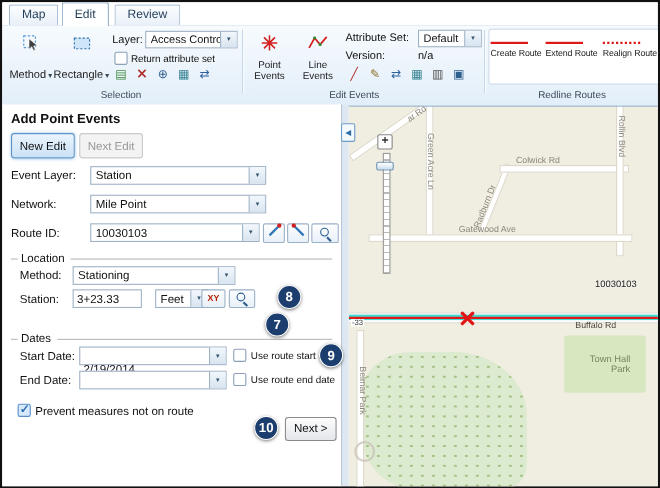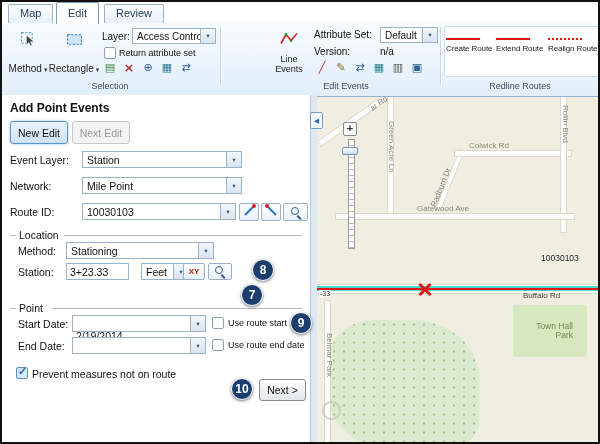--- a/index.html
+++ b/index.html
@@ -142,20 +142,28 @@
   </div>
   <span class="cb" style="left:102px;top:45px"></span>
   <span class="lbl small" style="left:117px;top:46px">Return attribute set</span>
   <span class="ic ic-layers" style="left:100px;top:58px"></span>
   <span class="ic ic-clear" style="left:119px;top:58px"></span>
   <span class="ic ic-zoomsel" style="left:138px;top:58px"></span>
   <span class="ic ic-attr" style="left:157px;top:58px"></span>
   <span class="ic ic-switch" style="left:176px;top:58px"></span>
   <div class="glabel" style="left:0;width:216px">Selection</div>
 
+  <div class="bigbtn" style="left:222px;top:25px;width:42px;height:50px">
+    <span>
+      <svg width="16" height="16" viewBox="0 0 16 16">
+          <path d="M8 1 V15 M1 8 H15 M3 3 L13 13 M13 3 L3 13" stroke="#d42020" stroke-width="1.4"></path>
+        </svg>
+    </span>
+    <span class="wrap2">Point Events</span>
+  </div>
   <div class="bigbtn" style="left:266px;top:25px;width:42px;height:50px">
     <span>
       <svg width="18" height="15" viewBox="0 0 18 14">
           <path d="M1 12 L6 3 L11 9 L17 2" fill="none" stroke="#d42020" stroke-width="1.6"></path>
           <rect x="4.8" y="1.8" width="2.4" height="2.4" fill="#2a8a2a"></rect>
           <rect x="9.8" y="7.8" width="2.4" height="2.4" fill="#2a8a2a"></rect>
         </svg>
     </span>
     <span class="wrap2">Line Events</span>
   </div>
@@ -165,21 +173,21 @@
     <span class="ar"></span>
   </div>
   <span class="lbl" style="left:312px;top:44px;font-size:10px">Version:</span>
   <span class="lbl" style="left:378px;top:44px;font-size:10px">n/a</span>
   <span class="ic ic-split" style="left:312px;top:58px"></span>
   <span class="ic ic-pencil" style="left:331px;top:58px"></span>
   <span class="ic ic-switch" style="left:350px;top:58px"></span>
   <span class="ic ic-attr" style="left:369px;top:58px"></span>
   <span class="ic ic-table" style="left:388px;top:58px"></span>
   <span class="ic ic-grid2" style="left:407px;top:58px"></span>
-  <div class="glabel" style="left:234px;width:220px">Edit Events</div>
+  <div class="glabel" style="left:210px;width:220px">Edit Events</div>
 
   <div class="redbox"></div>
   <div class="rl" style="left:444px">
     <span class="rline"></span>
     <span class="rllabel">Create Route</span>
   </div>
   <div class="rl" style="left:494px">
     <span class="rline"></span>
     <span class="rllabel">Extend Route</span>
   </div>
@@ -243,21 +251,21 @@
   <div class="dd" style="left:139px;top:261px;width:48px">
     <span class="ddv">Feet</span>
     <span class="ar"></span>
   </div>
   <div class="tbtn" style="left:181px;top:261px;width:22px;height:17px;font-size:8px;font-weight:bold;color:#b32000">XY</div>
   <div class="tbtn" style="left:206px;top:261px;width:24px;height:17px">
     <span class="lens"></span>
   </div>
 
   <div class="gline" style="left:8px;top:306px;width:6px"></div>
-  <span class="lbl" style="left:17px;top:300px">Point</span>
+  <span class="lbl" style="left:17px;top:300px">Dates</span>
   <div class="gline" style="left:50px;top:306px;width:250px"></div>
 
   <span class="lbl" style="left:16px;top:316px">Start Date:</span>
   <div class="dd" style="left:70px;top:313px;width:134px">
     <input class="dinput" value="2/19/2014" style="">
     <span class="ar"></span>
   </div>
   <span class="cb" style="left:210px;top:315px"></span>
   <span class="lbl small" style="left:226px;top:316px">Use route start date</span>
 

